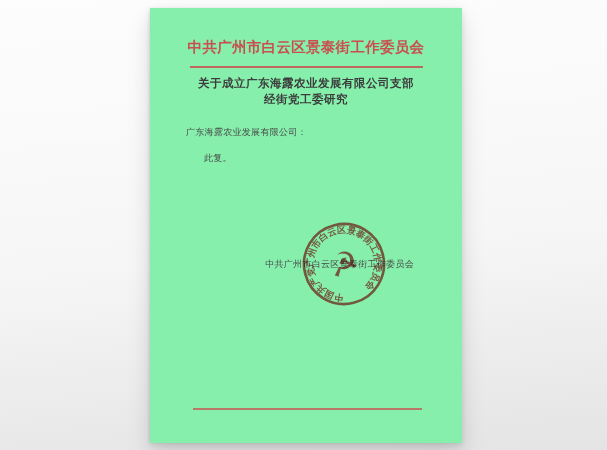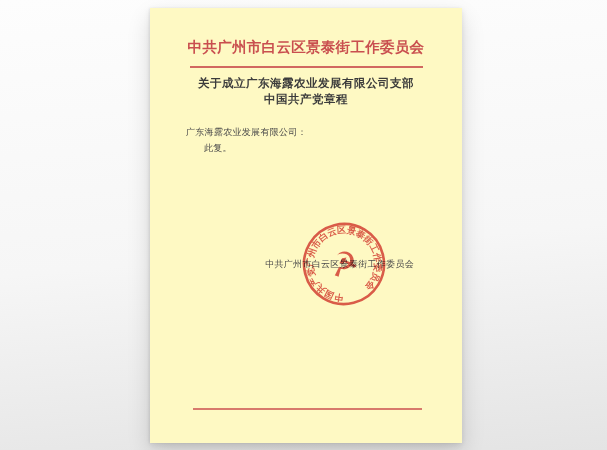--- a/index.html
+++ b/index.html
@@ -9,21 +9,21 @@
   }
   *{margin:0;padding:0;box-sizing:border-box;}
   html,body{width:607px;height:450px;overflow:hidden;}
   body{
     font-family:"DejaVu Serif","Liberation Serif",serif;
     background:linear-gradient(175deg,#fdfdfd 0%,#f6f6f6 55%,#e4e4e4 100%);
     position:relative;
   }
   .paper{
     position:absolute;left:150px;top:8px;width:312px;height:435px;
-    background:#fef9c3;
+    background:#86efac;
     box-shadow:0 10px 22px rgba(0,0,0,.14),0 2px 6px rgba(0,0,0,.10),-1px 0 2px rgba(0,0,0,.05);
   }
   .letterhead{
     margin-top:30px;text-align:center;
     font-size:14.5px;font-weight:bold;letter-spacing:.3px;
     color:var(--header-red);
     font-family:"DejaVu Serif","Liberation Serif",serif;
   }
   .letterhead-rule{
     width:233px;height:2px;background:var(--header-red);
@@ -33,21 +33,21 @@
     margin-top:7px;text-align:center;
     font-size:11.5px;font-weight:bold;line-height:16px;
     color:#3c3c3c;letter-spacing:.5px;
   }
   .body-text{
     margin-top:17px;padding:0 32px 0 36px;
     font-size:9px;line-height:16.2px;color:var(--text-ink);
     text-align:justify;letter-spacing:.3px;
   }
   .body-text p.indent{text-indent:2em;}
-  .body-text p.closing{text-indent:2em;margin-top:0;}
+  .body-text p.closing{text-indent:2em;margin-top:10px;}
   .sign-block{
     position:absolute;right:48px;top:248px;
     text-align:center;font-size:9px;color:var(--text-ink);
     letter-spacing:.3px;line-height:17px;
   }
   .footer-rule{
     position:absolute;left:43px;top:400px;width:229px;height:1.5px;
     background:var(--header-red);opacity:.75;
   }
   .seal{
@@ -73,21 +73,21 @@
 <body>
 
 <div class="paper">
 
   <div class="letterhead">中共广州市白云区景泰街工作委员会</div>
 
   <div class="letterhead-rule"></div>
 
   <div class="doc-title">
     <div>关于成立广东海露农业发展有限公司支部</div>
-    <div>中国共产党章程</div>
+    <div>经街党工委研究</div>
   </div>
 
   <div class="body-text">
     <p>广东海露农业发展有限公司：</p>
     <p class="closing">此复。</p>
   </div>
 
   <div class="sign-block">
     <div>中共广州市白云区景泰街工作委员会</div>
   </div>

